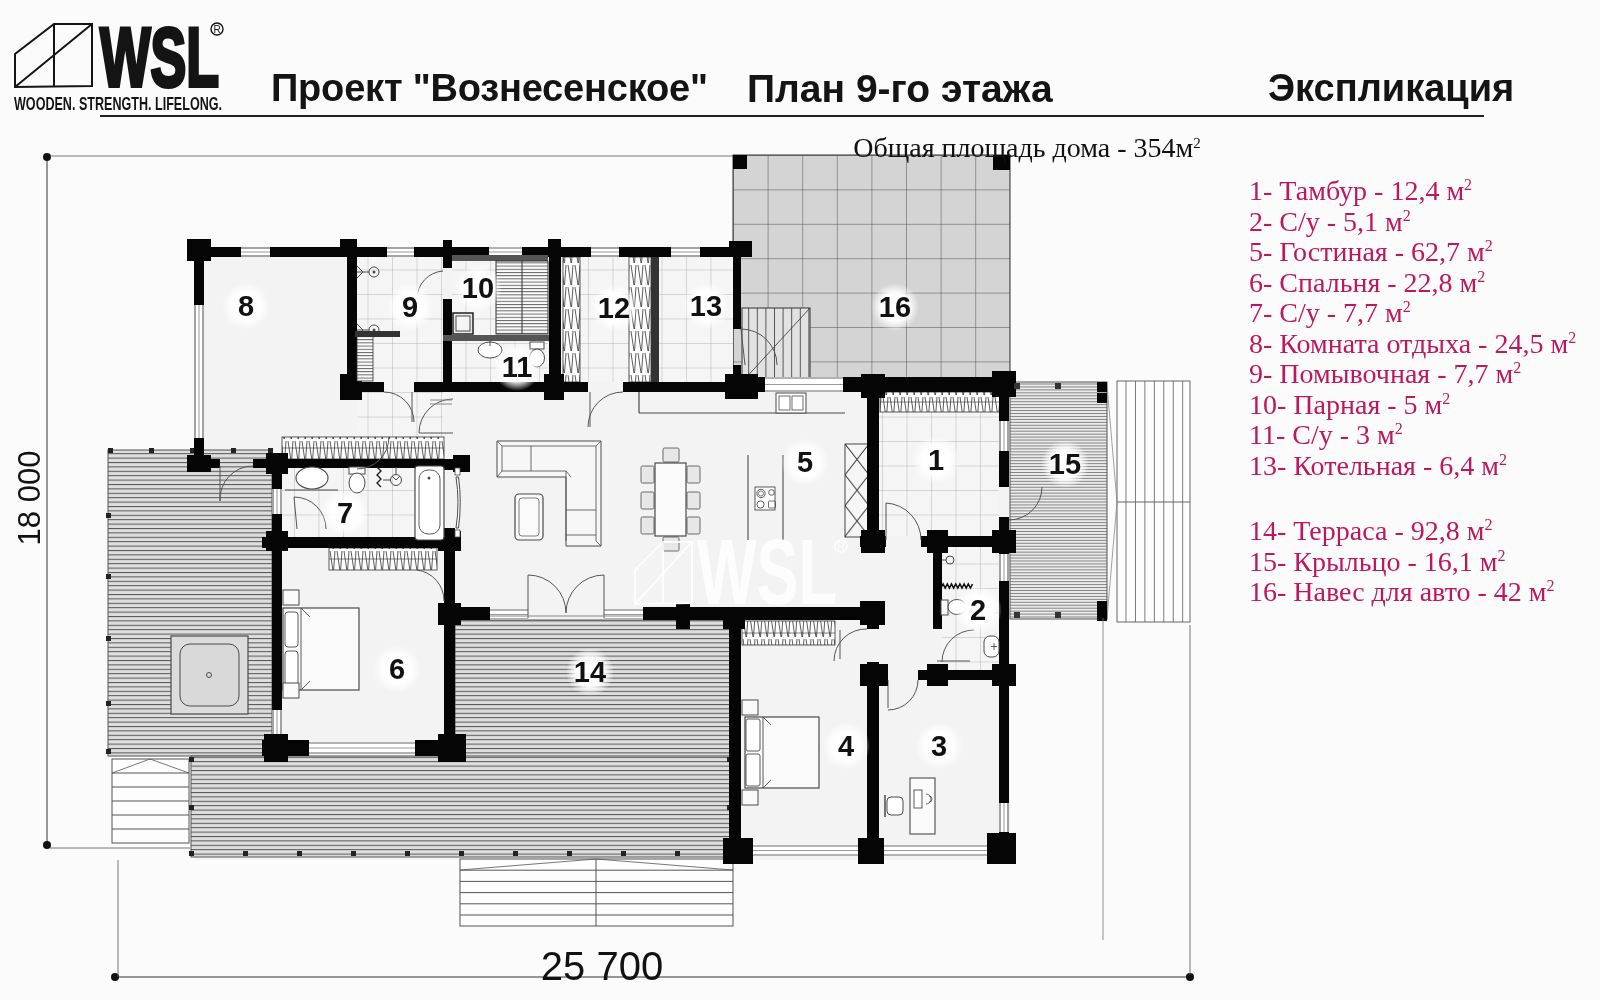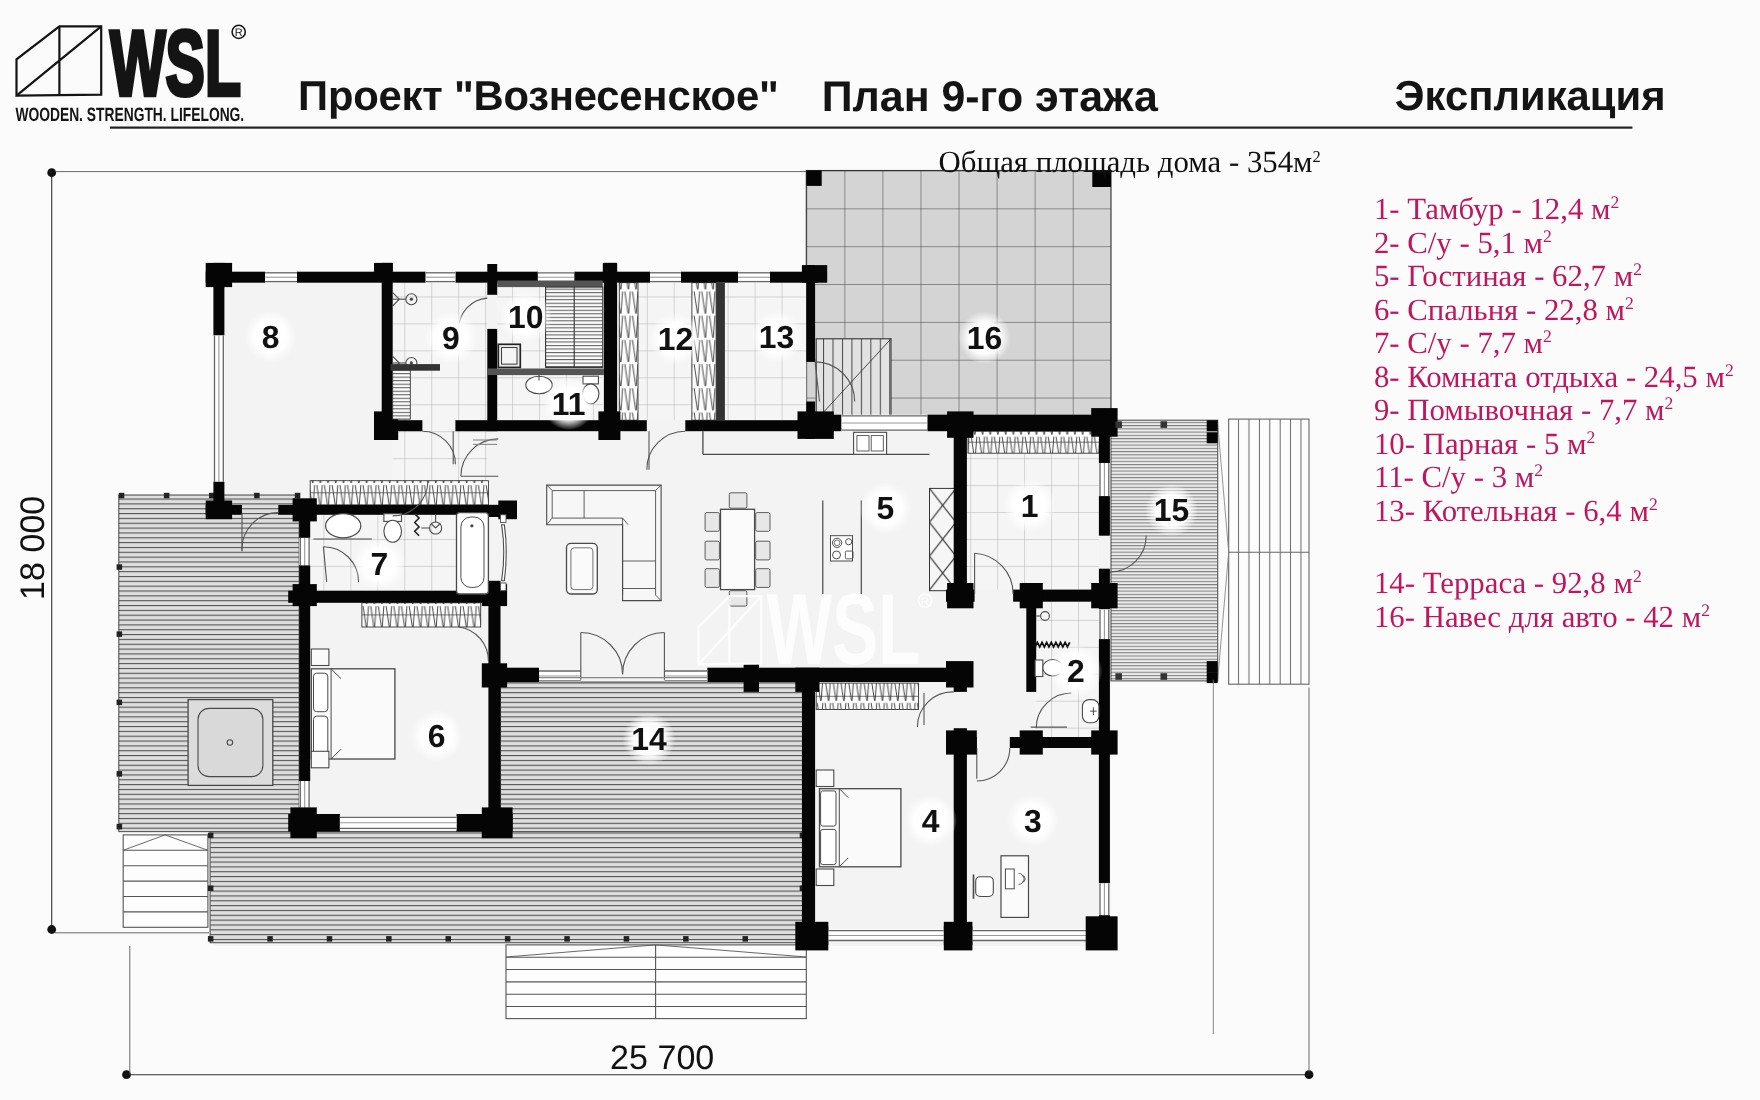--- a/index.html
+++ b/index.html
@@ -649,18 +649,19 @@
 <div>5- Гостиная - 62,7 м<span class="sq">2</span></div>
 <div>6- Спальня - 22,8 м<span class="sq">2</span></div>
 <div>7- С/у - 7,7 м<span class="sq">2</span></div>
 <div>8- Комната отдыха - 24,5 м<span class="sq">2</span></div>
 <div>9- Помывочная - 7,7 м<span class="sq">2</span></div>
 <div>10- Парная - 5 м<span class="sq">2</span></div>
 <div>11- С/у - 3 м<span class="sq">2</span></div>
 <div>13- Котельная - 6,4 м<span class="sq">2</span></div>
 <div style="height:35px"></div>
 <div>14- Терраса - 92,8 м<span class="sq">2</span></div>
+<div>15- Крыльцо - 16,1 м<span class="sq">2</span></div>
 <div>16- Навес для авто - 42 м<span class="sq">2</span></div>
 </div>
 
 <div class="abs" style="left:-37px; top:480px; width:134px; text-align:center; font-size:31px; color:#111; transform:rotate(-90deg);">18 000</div>
-<div class="abs" style="left:535px; top:944px; width:134px; text-align:center; font-size:31px; color:#111;">25 700</div>
+<div class="abs" style="left:535px; top:944px; width:134px; text-align:center; font-size:40px; color:#111;">25 700</div>
 </div>
 
 </body></html>

